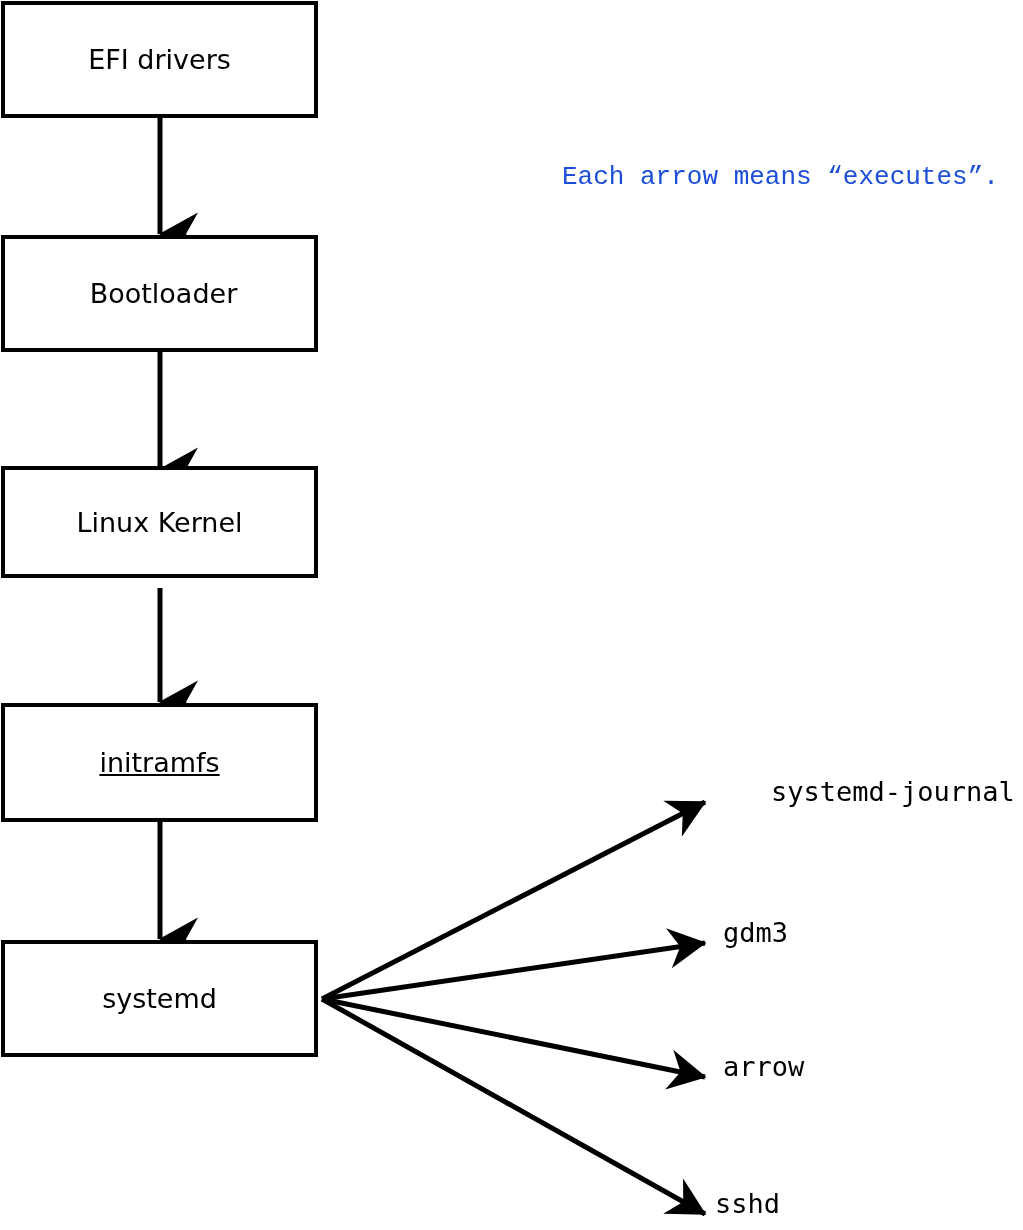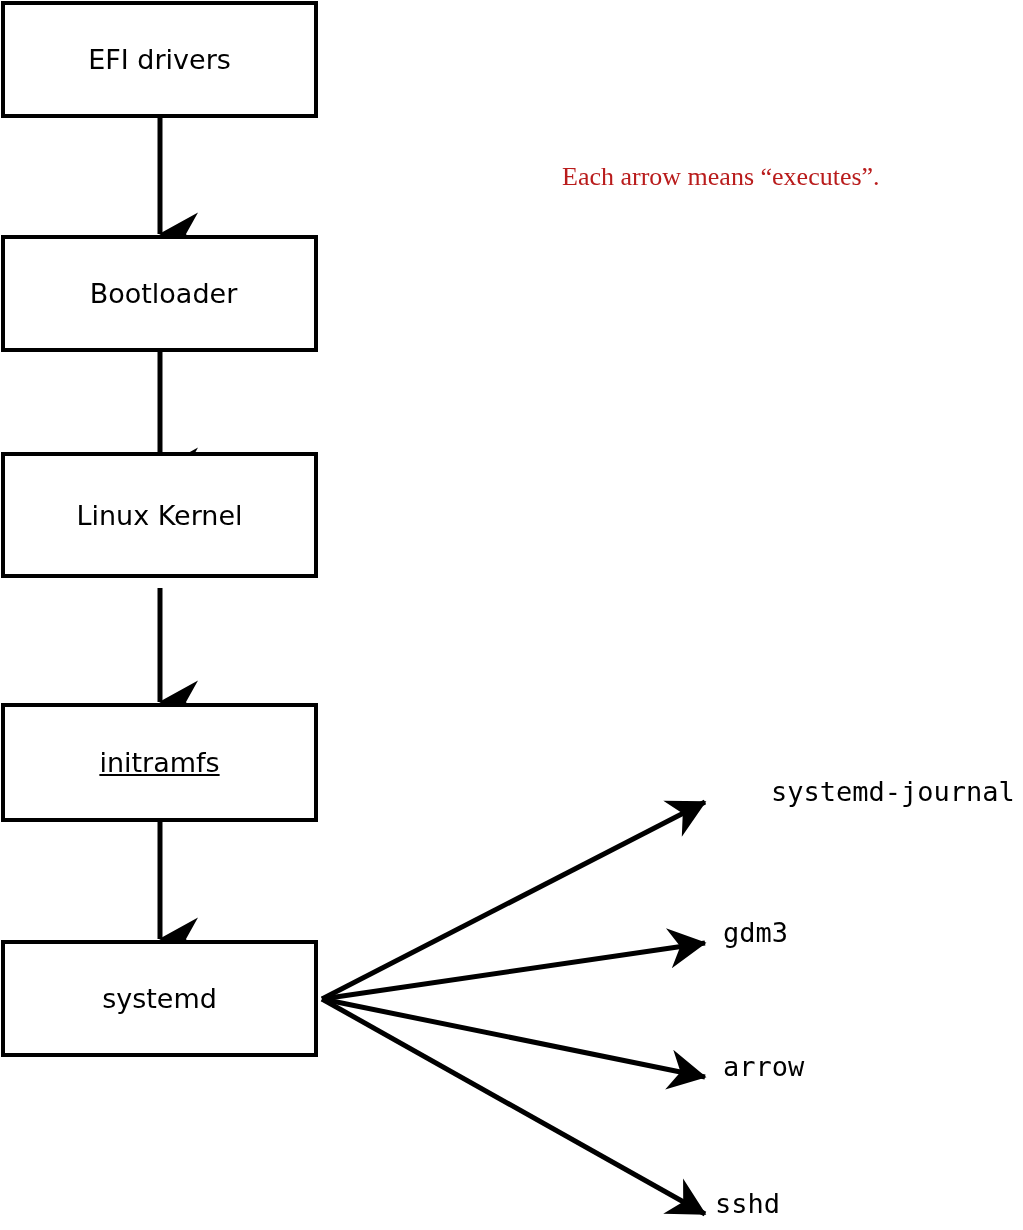--- a/index.html
+++ b/index.html
@@ -42,23 +42,23 @@
   .proc-label {
     position: absolute;
     font-family: "DejaVu Sans Mono", monospace;
     font-size: 27px;
     color: #000000;
     line-height: 1;
     white-space: nowrap;
   }
   .annotation {
     position: absolute;
-    font-family: Liberation Serif, serif;
+    font-family: Liberation Mono, monospace;
     font-size: 26px;
-    color: #b91c1c;
+    color: #1d4ed8;
     line-height: 1;
     white-space: nowrap;
   }
 </style>
 </head>
 <body>
 
 <div id="canvas">
 
   <svg id="edges" viewBox="0 0 1023 1230" width="1023" height="1230" xmlns="http://www.w3.org/2000/svg">
@@ -84,21 +84,21 @@
       </g>
   </svg>
 
   <div id="boxes-layer">
       <div class="stage-box" style="left: 1px; top: 1px; width: 317px; height: 117px;">
         <span class="stage-label">EFI drivers</span>
       </div>
       <div class="stage-box" style="left: 1px; top: 235px; width: 317px; height: 117px; padding-left: 8px;">
         <span class="stage-label">Bootloader</span>
       </div>
-      <div class="stage-box" style="left: 1px; top: 452px; width: 317px; height: 126px;">
+      <div class="stage-box" style="left: 1px; top: 466px; width: 317px; height: 112px;">
         <span class="stage-label">Linux Kernel</span>
       </div>
       <div class="stage-box" style="left: 1px; top: 703px; width: 317px; height: 119px; text-decoration: underline;">
         <span class="stage-label">initramfs</span>
       </div>
       <div class="stage-box" style="left: 1px; top: 940px; width: 317px; height: 117px;">
         <span class="stage-label">systemd</span>
       </div>
     </div>
   <div id="services-layer">

